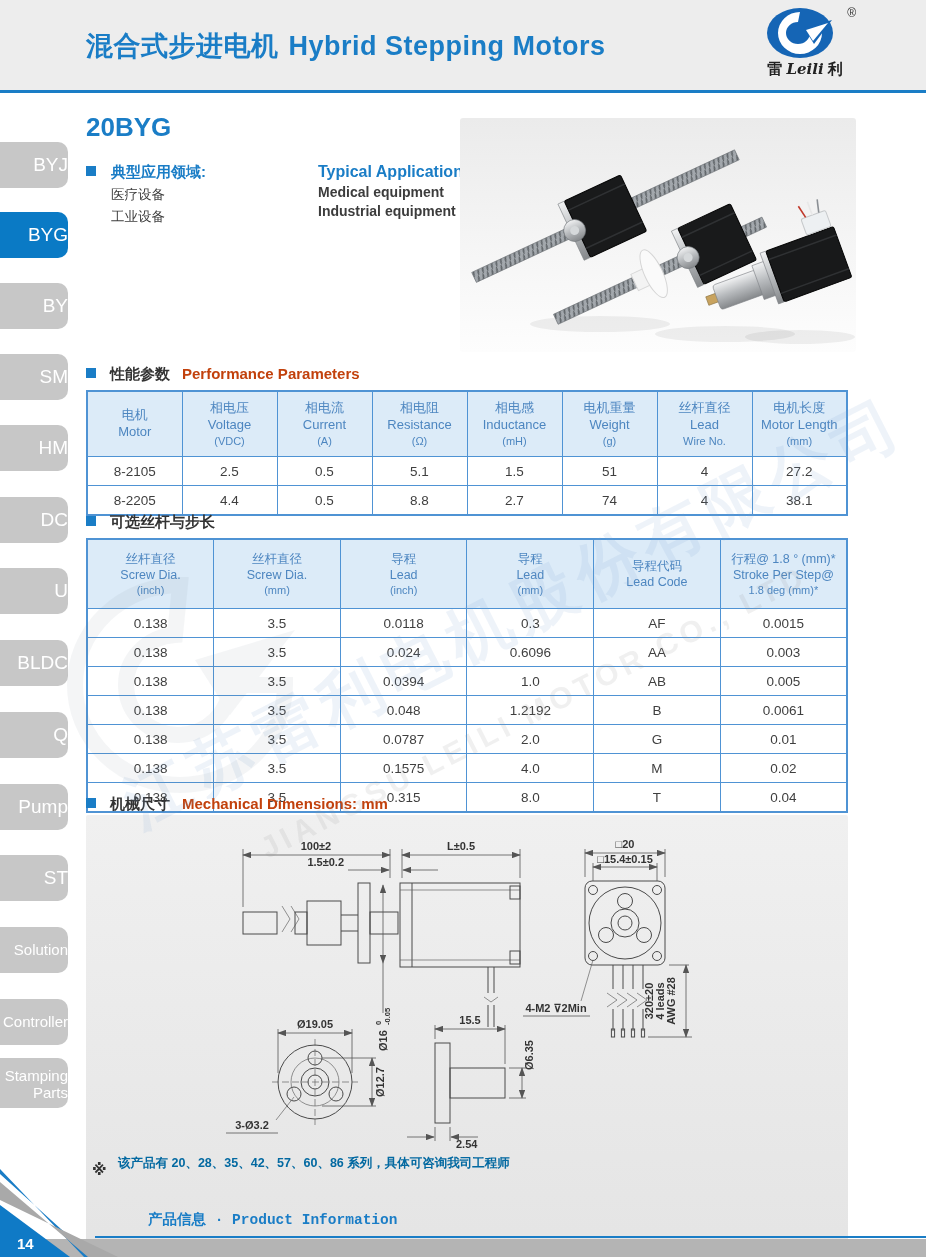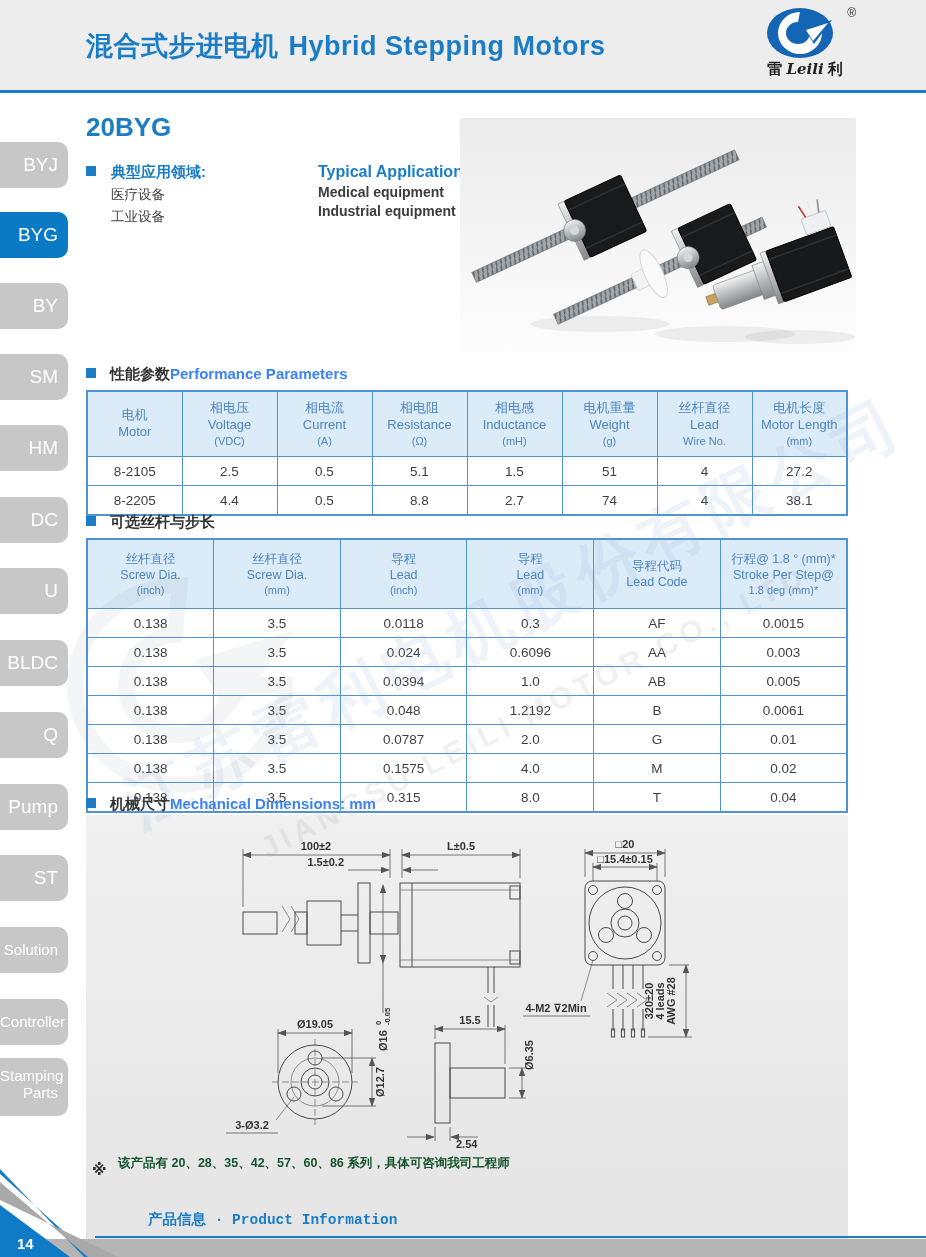--- a/index.html
+++ b/index.html
@@ -10,30 +10,30 @@
   .hdr{position:absolute;left:0;top:0;width:926px;height:90px;background:#ededed;border-bottom:3px solid #1a7dc6;}
   .hdr-title{position:absolute;left:86px;top:28px;font-size:27px;font-weight:bold;color:#1a7dc6;letter-spacing:.5px;}
   .hdr-title .en{margin-left:10px;}
   .logo{position:absolute;right:68px;top:6px;width:110px;height:78px;}
   .logo-cn{position:absolute;left:2px;top:54px;width:110px;text-align:center;font-size:15px;color:#222;font-weight:bold;}
   .logo-cn .scr{font-family:"DejaVu Serif","Liberation Serif",serif;font-style:italic;font-weight:bold;margin-top:48px;}
   .logo-reg{position:absolute;right:2px;top:0;font-size:12px;color:#333;}
 
   
   .side-tab{position:absolute;left:0;width:68px;height:46px;line-height:46px;background:#c7c7c7;color:#fff;
-    border-radius:0 10px 10px 0;text-align:right;padding-right:10px;box-sizing:border-box;font-size:19px;cursor:pointer;}
+    border-radius:0 10px 10px 0;text-align:right;box-sizing:border-box;font-size:19px;cursor:pointer;}
   .side-tab.active{background:#0a7ac5;}
   .side-tab.small{font-size:15px;}
-  .side-tab.tall{height:58px;line-height:1.15;padding-top:9px;}
+  .side-tab.tall{height:50px;line-height:1.15;padding-top:9px;}
 
   
   .model-title{position:absolute;left:86px;top:112px;font-size:26px;font-weight:bold;color:#1a7dc6;}
   .sec-head{position:absolute;font-size:15px;font-weight:bold;color:#333;}
   .sec-head .sq{display:inline-block;width:10px;height:10px;background:#1a7dc6;margin-right:14px;vertical-align:1px;}
-  .sec-head .en{color:#3b82f6;margin-left:0;}
+  .sec-head .en{color:#c2410c;margin-left:12px;}
 
   .apps-zh{position:absolute;left:86px;top:163px;width:220px;}
   .apps-zh .t{font-size:15px;font-weight:bold;color:#1a7dc6;}
   .apps-zh .t .sq{display:inline-block;width:10px;height:10px;background:#1a7dc6;margin-right:15px;vertical-align:1px;}
   .apps-zh .i{font-size:13.5px;color:#3c3c3c;margin-left:25px;margin-top:4px;}
   .apps-en{position:absolute;left:318px;top:163px;}
   .apps-en .t{font-size:16px;font-weight:bold;color:#1a7dc6;}
   .apps-en .i{font-size:14px;font-weight:bold;color:#3c3c3c;margin-top:3px;}
 
   .photo-panel{position:absolute;left:460px;top:118px;width:396px;height:234px;
@@ -53,21 +53,21 @@
   #screw-table td{height:26px;}
   #screw-table th{height:56px;font-size:12.5px;}
   .h-un{font-size:11px;}
 
   
   .mech-panel{position:absolute;left:86px;top:815px;width:762px;height:456px;
     background:linear-gradient(180deg,#f0f0f0,#e4e4e4);border-radius:2px;}
   .mech-panel svg{width:762px;height:380px;display:block;}
   .note{position:absolute;left:92px;top:1155px;width:720px;}
   .note .mark{position:absolute;left:0;top:6px;font-size:15px;color:#333;font-weight:bold;}
-  .note .l{margin-left:26px;font-size:12.5px;font-weight:bold;color:#14532d;line-height:1.4;}
+  .note .l{margin-left:26px;font-size:12.5px;font-weight:bold;color:#0369a1;line-height:1.4;}
 
   
   .foot-label{position:absolute;left:148px;top:1210px;font-size:14.5px;font-weight:bold;color:#1a7dc6;font-family:Liberation Mono, monospace;}
   .foot-line{position:absolute;left:95px;top:1236px;width:831px;height:2px;background:#1a7dc6;}
   .foot-band{position:absolute;left:0;top:1239px;width:926px;height:18px;background:#b4b4b4;}
   .corner{position:absolute;left:0;top:1132px;width:170px;height:125px;z-index:6;}
 
   
   .wm{position:absolute;white-space:nowrap;pointer-events:none;z-index:3;font-weight:bold;}
   .wm1{left:110px;top:770px;font-size:64px;letter-spacing:8px;color:rgba(125,165,205,0.13);transform:rotate(-27deg);transform-origin:0 0;}

